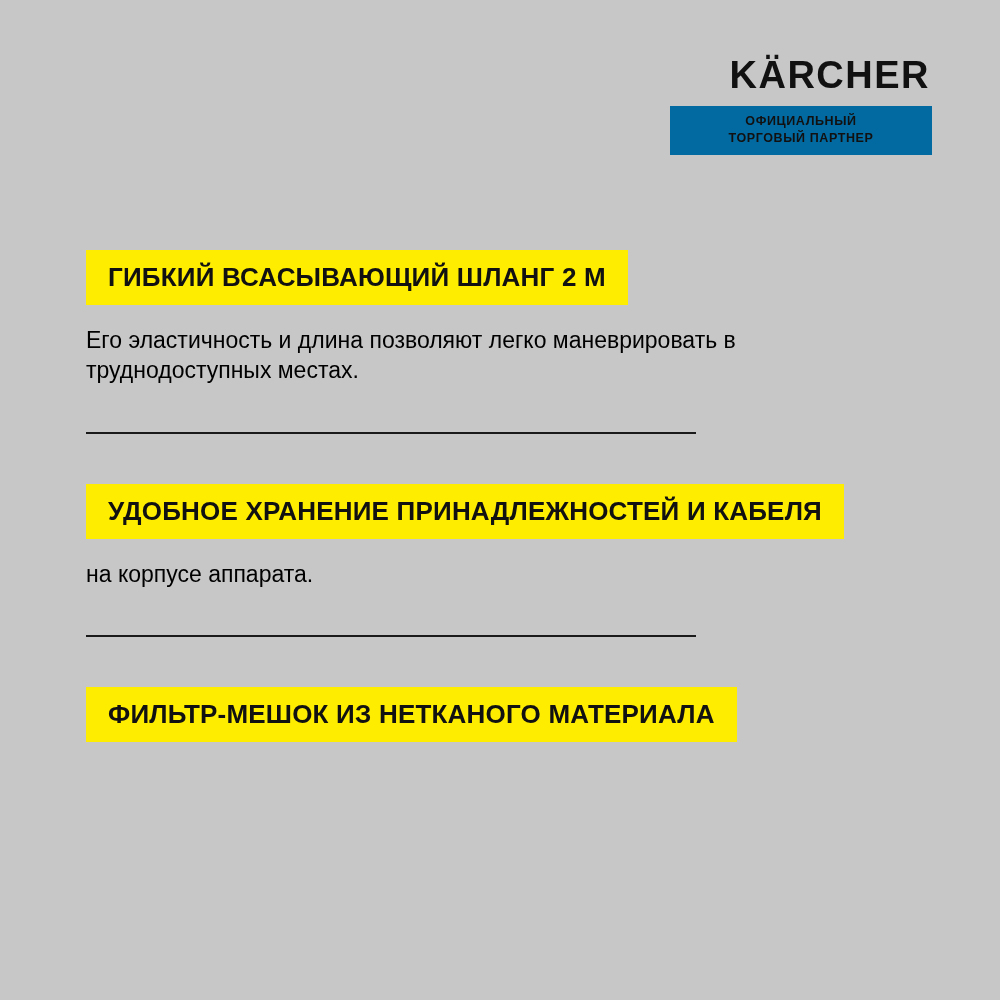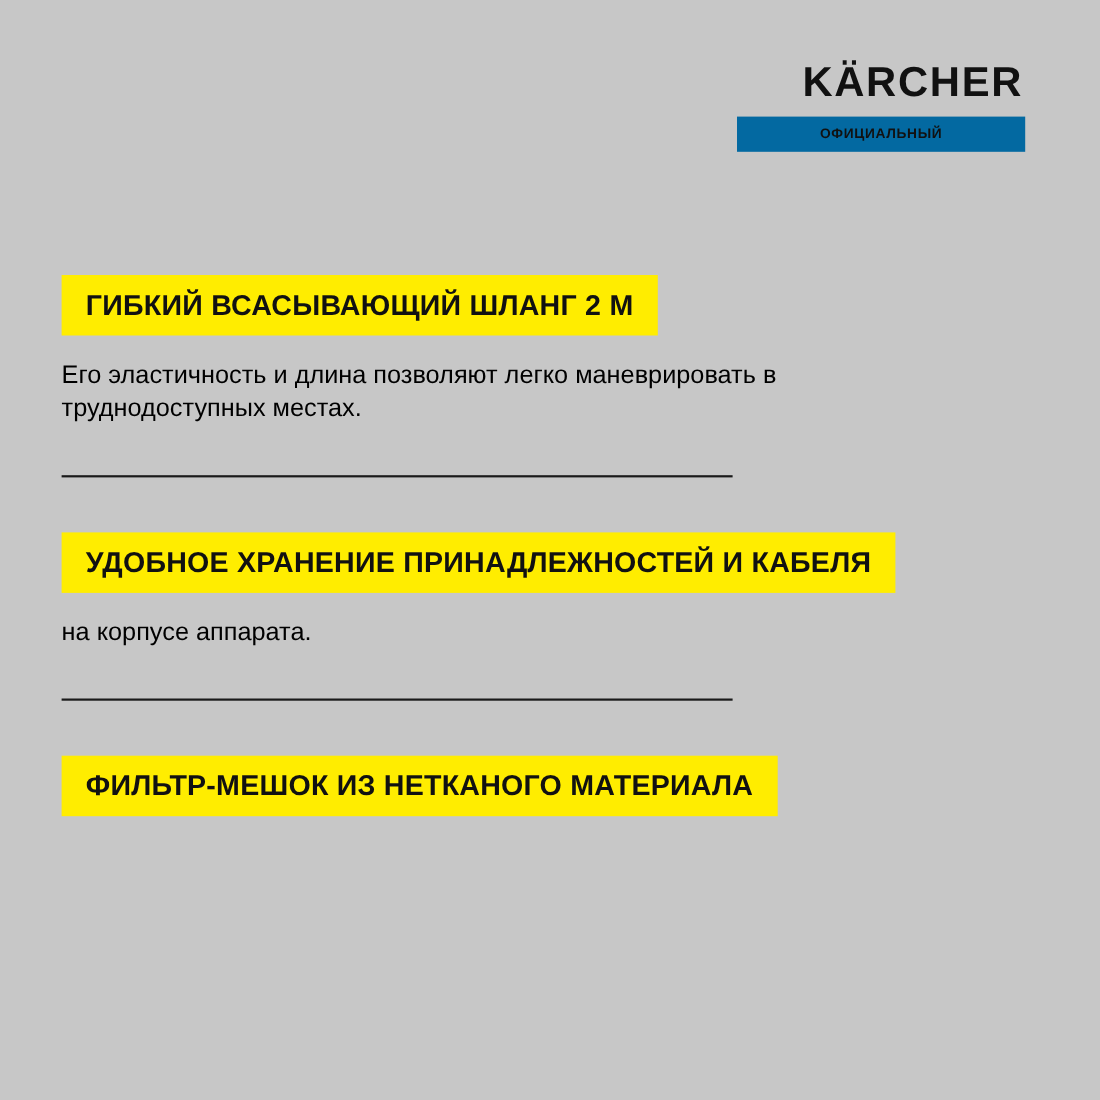--- a/index.html
+++ b/index.html
@@ -54,21 +54,21 @@
     letter-spacing: 0.6px;
     color: #111111;
     line-height: 1.35;
     white-space: nowrap;
   }
 
   
   .content {
     position: absolute;
     top: 250px;
-    left: 56px;
+    left: 86px;
     width: 864px;
   }
 
   .feature {
     margin-bottom: 0;
   }
 
   .feature-title-wrap {
     display: block;
   }
@@ -104,20 +104,21 @@
 </style>
 </head>
 <body>
 
 <div class="page">
 
   <div class="brand">
     <div class="brand-wordmark">KÄRCHER</div>
     <div class="brand-badge">
       <div class="brand-badge-line">ОФИЦИАЛЬНЫЙ</div>
+      <div class="brand-badge-line">ТОРГОВЫЙ ПАРТНЕР</div>
     </div>
   </div>
 
   <div class="content">
 
     <div class="feature">
       <div class="feature-title-wrap">
         <span class="feature-title">ГИБКИЙ ВСАСЫВАЮЩИЙ ШЛАНГ 2 М</span>
       </div>
       <div class="feature-body">Его эластичность и длина позволяют легко маневрировать в труднодоступных местах.</div>

